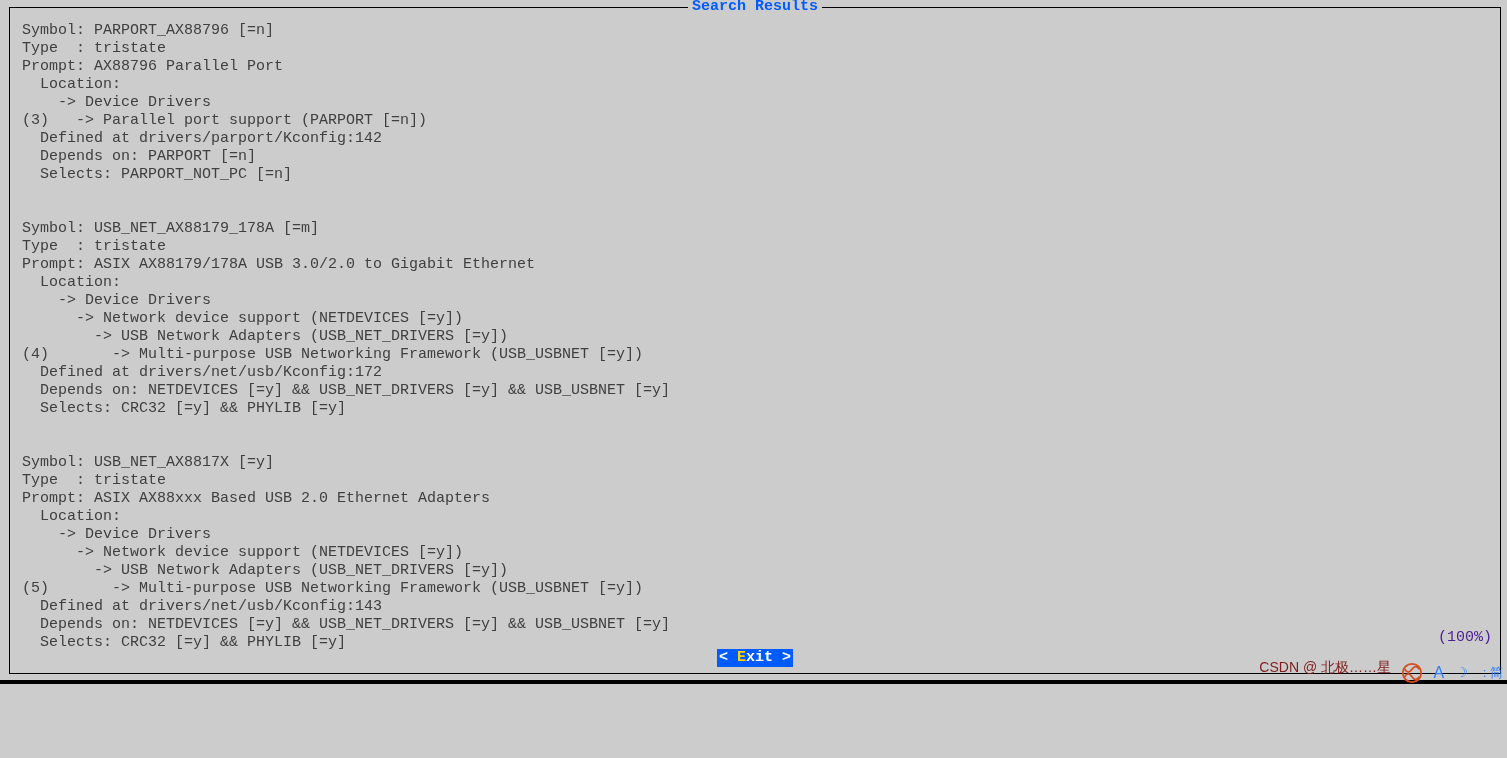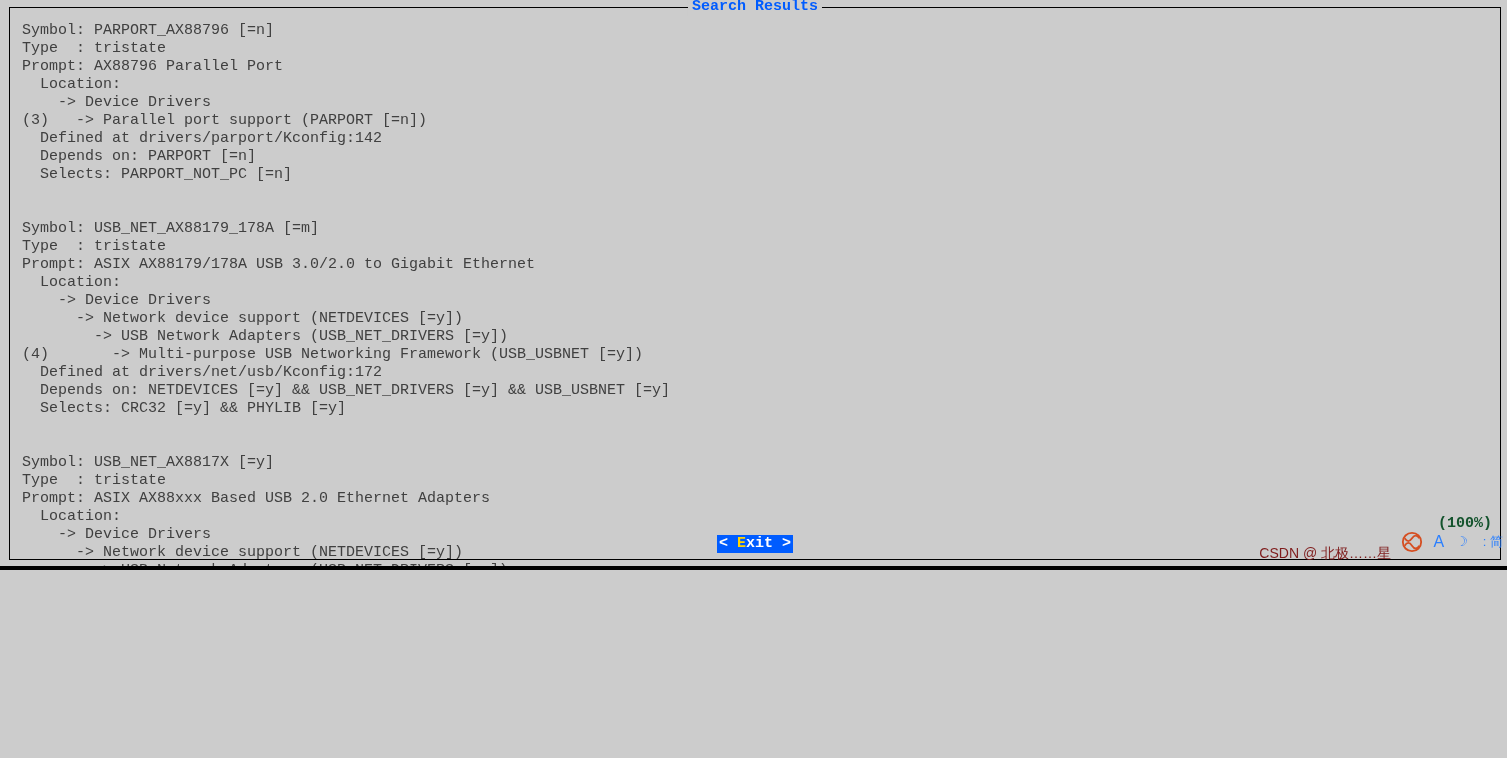--- a/index.html
+++ b/index.html
@@ -7,21 +7,21 @@
     width:1507px;height:758px;
     background:#cccccc;
     font-family:"Courier New",monospace;
     font-size:15px;
     line-height:18px;
     color:#000;
     overflow:hidden;
   }
   .outer{
     position:relative;
-    width:1507px;height:570px;
+    width:1507px;height:684px;
     box-sizing:border-box;
     overflow:hidden;
   }
   .top-partial{
     position:absolute;
     top:-6px;left:8px;
     color:#005cff;
     font-weight:bold;
   }
   
@@ -48,22 +48,22 @@
     padding:14px 0 0 12px;
     white-space:pre;
     color:#404040;
     height:688px;
     overflow:hidden;
   }
   .pct{
     position:absolute;
     right:8px;
     bottom:26px;
-    color:#14532d;
-    font-weight:bold;
+    color:#4c1d95;
+    font-weight:normal;
   }
   .button-row{
     position:absolute;
     bottom:6px;
     left:0;
     width:100%;
     text-align:center;
   }
   .exit-btn{
     display:inline-block;
@@ -89,21 +89,21 @@
     position:absolute;
     right:116px;
     bottom:8px;
     color:#7f1d1d;
     font-family:Arial,sans-serif;
     font-size:14px;
     white-space:pre;
   }
   .ime{
     position:absolute;
-    right:4px;bottom:17px;
+    right:4px;bottom:0;
     user-select:none;
   }
   .ime .globe{
     display:inline-block;
     vertical-align:middle;
     width:22px;height:22px;
     margin-right:2px;
   }
   .ime .globe svg{display:block}
   .ime .A{

